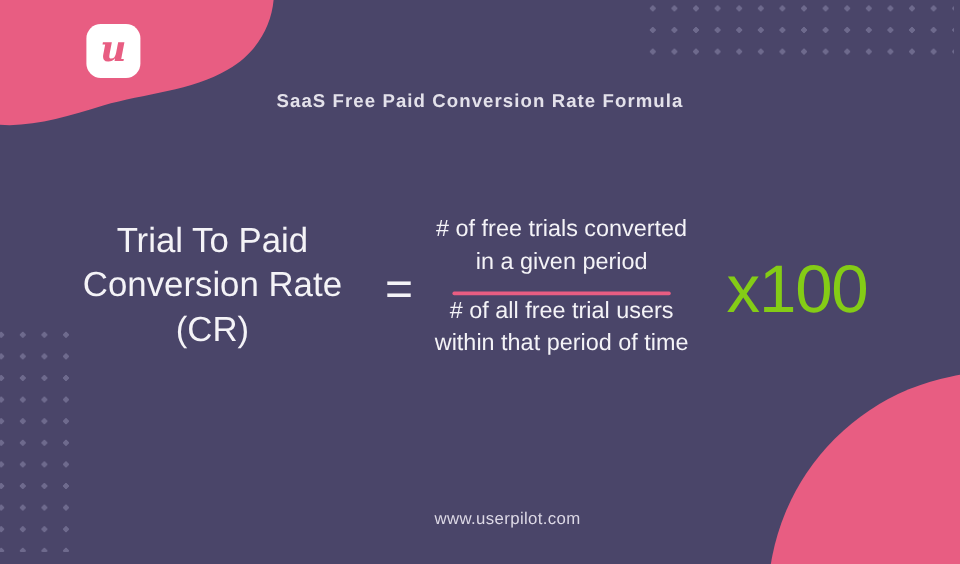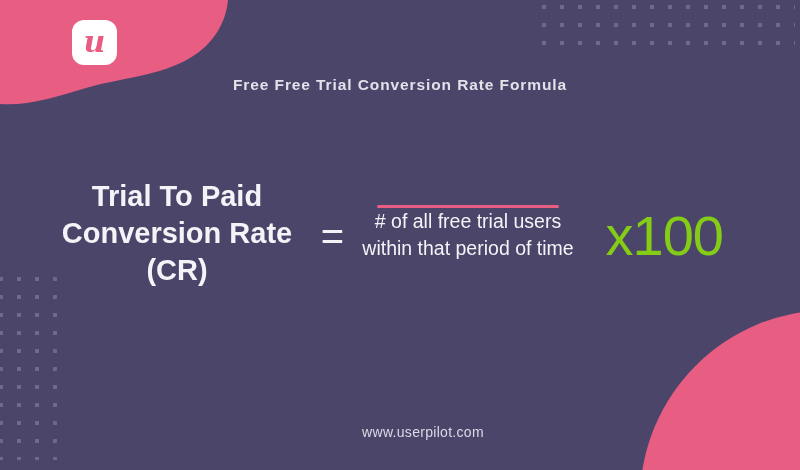--- a/index.html
+++ b/index.html
@@ -62,21 +62,21 @@
   #formula {
     position:absolute; left:0; top:178px; width:800px;
     display:flex; align-items:center; justify-content:center;
   }
   #formula-label {
     width:255px;
     text-align:center;
     color:#f4f3f7;
     font-size:29px;
     line-height:1.28;
-    font-weight:700;
+    font-weight:400;
   }
   #equals {
     width:56px;
     text-align:center;
     color:#f4f3f7;
     font-size:40px;
     font-weight:400;
     line-height:1;
     transform:translateY(2px);
   }
@@ -130,29 +130,30 @@
     <circle cx="830" cy="500" r="190" fill="#e85d82"></circle>
   </svg>
 
   <div class="dots layer" id="dots-top-right"></div>
   <div class="dots layer" id="dots-left"></div>
 
   <div id="logo">
     <span id="logo-mark">u</span>
   </div>
 
-  <div id="title">Free Free Trial Conversion Rate Formula</div>
+  <div id="title">SaaS Free Paid Conversion Rate Formula</div>
 
   <div id="formula">
 
     <div id="formula-label">Trial To Paid Conversion Rate (CR)</div>
 
     <div id="equals">=</div>
 
     <div id="fraction">
+      <div class="frac-part" id="numerator"># of free trials converted in a given period</div>
       <div id="frac-bar"></div>
       <div class="frac-part" id="denominator"># of all free trial users within that period of time</div>
     </div>
 
     <div id="multiplier">x100</div>
   </div>
 
   <div id="footer">www.userpilot.com</div>
 
 </div>

